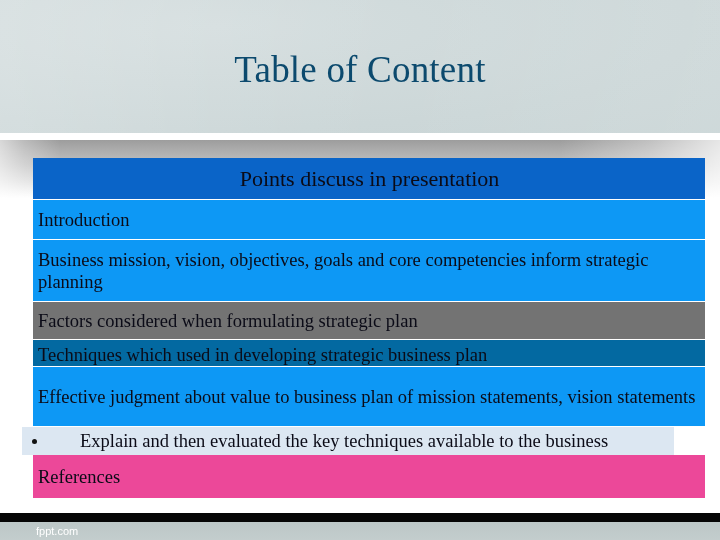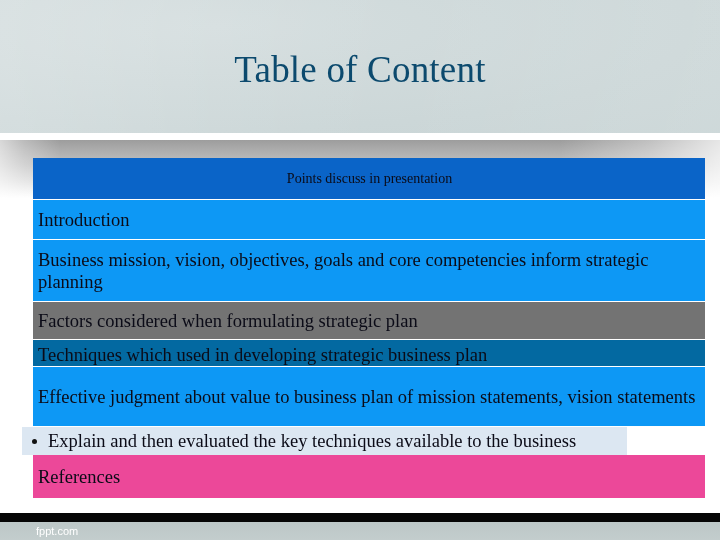--- a/index.html
+++ b/index.html
@@ -116,40 +116,41 @@
     color: #0b0b17;
     font-size: 18.5px;
     line-height: 22px;
     padding: 0 4px 0 5px;
     display: flex;
     align-items: center;
   }
   .toc-row.header-row {
     justify-content: flex-end;
     height: 42px;
-    font-size: 14px;
+    font-size: 22px;
   }
   .toc-row .cell-text {
     display: block;
     width: 100%;
   }
 
   
   .bullet-row {
     position: absolute;
     left: -11px;
     top: 0;
-    width: 605px;
+    width: 652px;
     box-sizing: border-box;
     display: flex;
     align-items: center;
     padding-left: 10px;
     color: #0b0b17;
     font-size: 18.5px;
     line-height: 22px;
+    gap: 32px;
   }
   .bullet-dot {
     flex: 0 0 auto;
     width: 5px;
     height: 5px;
     border-radius: 50%;
     background: #121212;
     margin-right: 11px;
     margin-top: 1px;
   }

